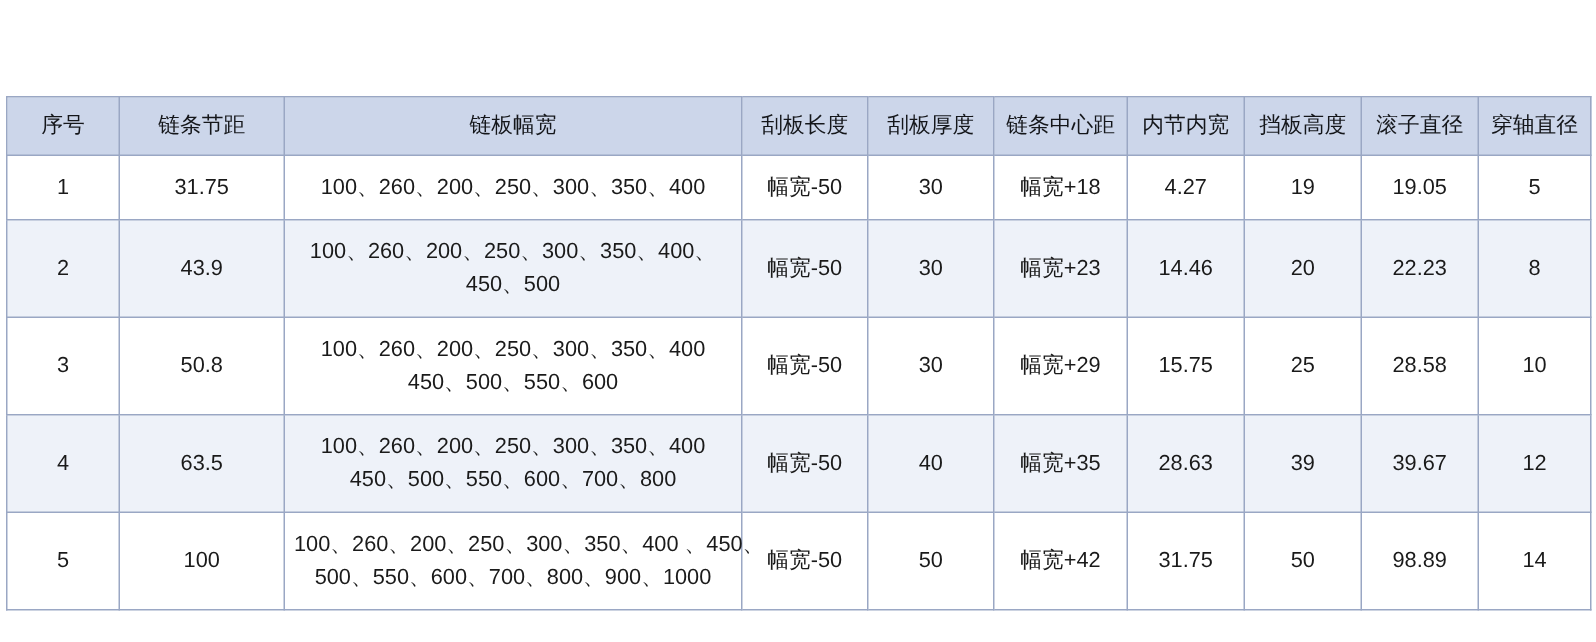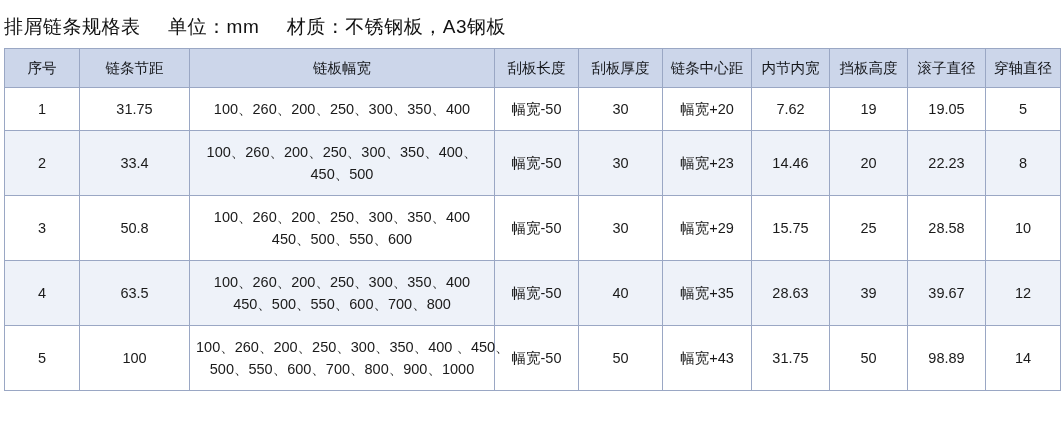--- a/index.html
+++ b/index.html
@@ -30,21 +30,21 @@
     color: #111111;
   }
   .title .seg {
     display: inline-block;
   }
   .gap-m { display: inline-block; width: 16px; }
 
   table.spec {
     position: absolute;
     left: 4px;
-    top: 48px;
+    top: 64px;
     width: 1056px;
     border-collapse: collapse;
     table-layout: fixed;
     font-size: 14.5px;
   }
   table.spec th, table.spec td {
     border: 1px solid #9aa7c4;
     text-align: center;
     vertical-align: middle;
     padding: 4px 3px;
@@ -70,27 +70,20 @@
   }
   tbody td.tall-1 { height: 34px; }
   tbody td.tall-2 { height: 56px; }
   .line { display: block; white-space: nowrap; }
 </style>
 </head>
 <body>
 
 <div class="page">
 
-  <div class="title">
-    <span class="seg">排屑链条规格表</span>
-    <span class="gap-m"></span>
-    <span class="seg">单位：mm</span>
-    <span class="gap-m"></span>
-    <span class="seg">材质：不锈钢板，A3钢板</span>
-  </div>
 
   <table class="spec">
     <colgroup>
       <col style="width:75px">
       <col style="width:110px">
       <col style="width:305px">
       <col style="width:84px">
       <col style="width:84px">
       <col style="width:89px">
       <col style="width:78px">
@@ -115,30 +108,30 @@
     <tbody>
 
       <tr class="odd">
         <td class="tall-1">1</td>
         <td>31.75</td>
         <td class="c-widths">
           <span class="line">100、260、200、250、300、350、400</span>
         </td>
         <td>幅宽-50</td>
         <td>30</td>
-        <td>幅宽+20</td>
-        <td>7.62</td>
+        <td>幅宽+18</td>
+        <td>4.27</td>
         <td>19</td>
         <td>19.05</td>
         <td>5</td>
       </tr>
 
       <tr class="even">
         <td class="tall-2">2</td>
-        <td>33.4</td>
+        <td>43.9</td>
         <td class="c-widths">
           <span class="line">100、260、200、250、300、350、400、</span>
           <span class="line">450、500</span>
         </td>
         <td>幅宽-50</td>
         <td>30</td>
         <td>幅宽+23</td>
         <td>14.46</td>
         <td>20</td>
         <td>22.23</td>
@@ -179,21 +172,21 @@
 
       <tr class="odd">
         <td class="tall-2">5</td>
         <td>100</td>
         <td class="c-widths">
           <span class="line">100、260、200、250、300、350、400 、450、</span>
           <span class="line">500、550、600、700、800、900、1000</span>
         </td>
         <td>幅宽-50</td>
         <td>50</td>
-        <td>幅宽+43</td>
+        <td>幅宽+42</td>
         <td>31.75</td>
         <td>50</td>
         <td>98.89</td>
         <td>14</td>
       </tr>
 
     </tbody>
   </table>
 </div>
 

